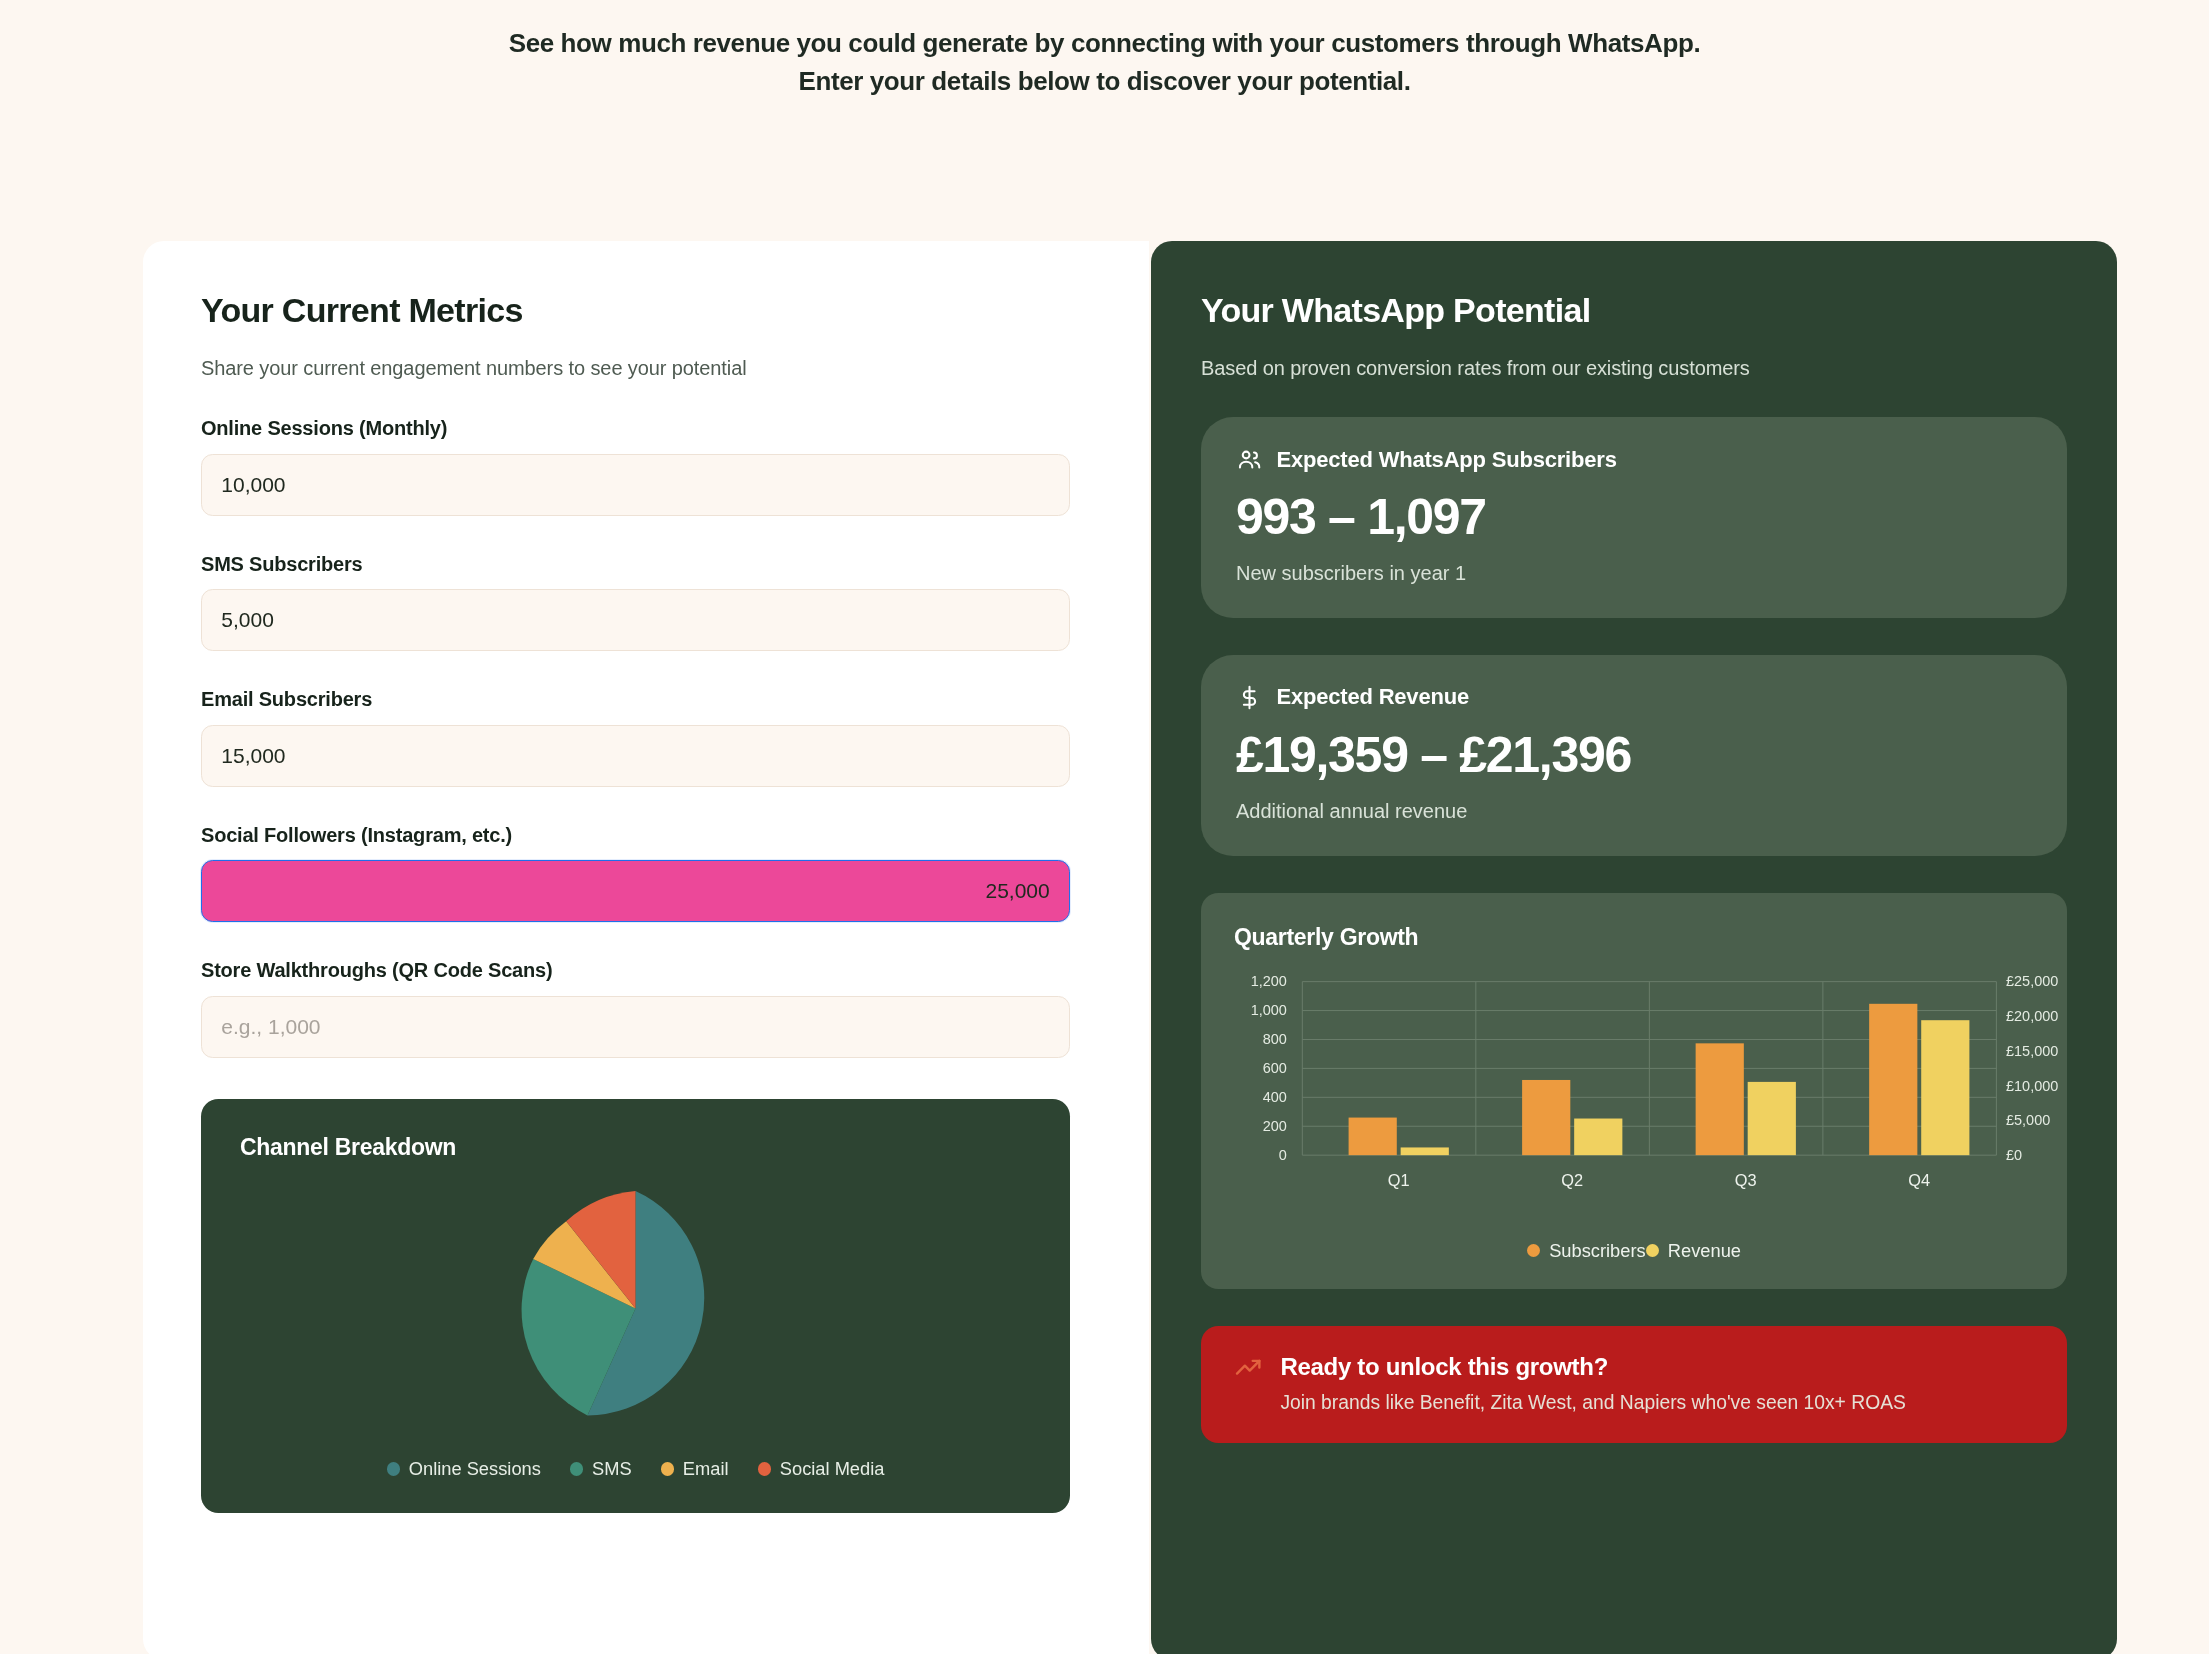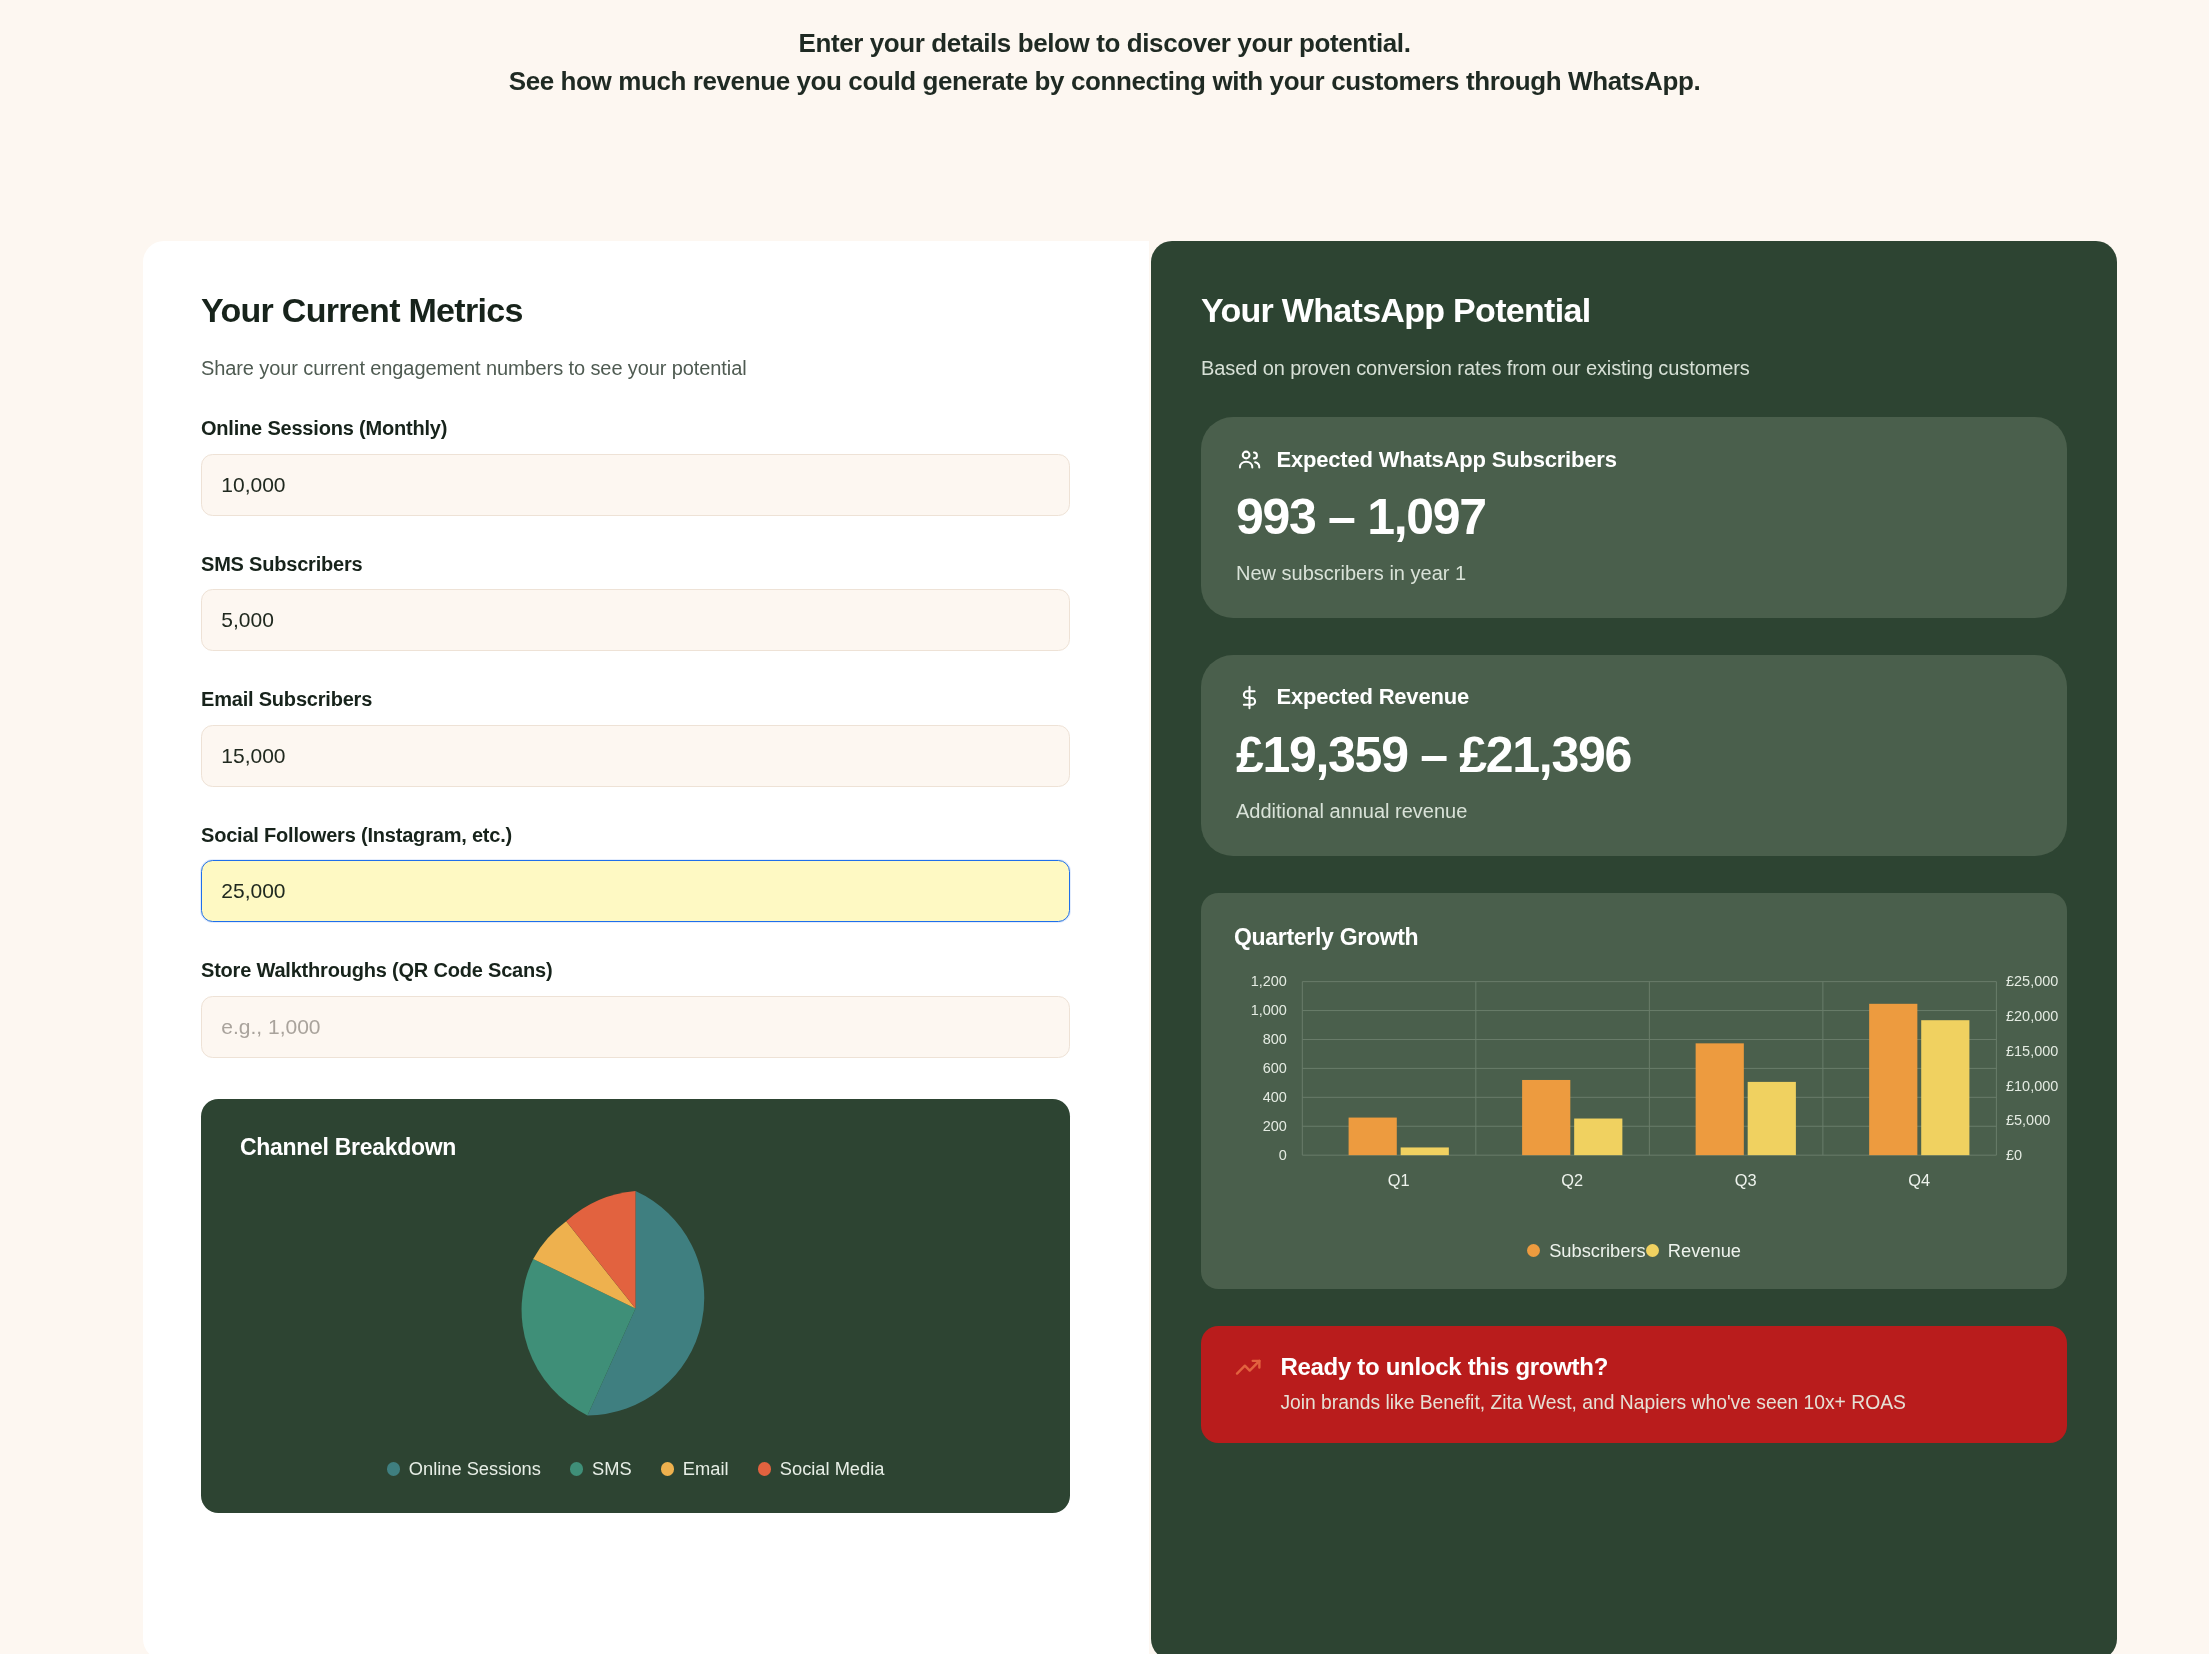--- a/index.html
+++ b/index.html
@@ -90,22 +90,23 @@
     background: #fdf7f1;
     font-size: 21px;
     color: #20291f;
     padding: 0 19.3px;
     font-family: "Liberation Sans", sans-serif;
     outline: none;
   }
   .field input::placeholder { color: #a9a39c; }
   .field input.focused {
     border: 1.9px solid #1f6feb;
-    background: #fef9c3;
+    background: #ec4899;
     box-shadow: 0 0 0 1px rgba(31,111,235,0.12);
+    text-align: right;
   }
 
   
   .channel-card {
     margin-top: 41px;
     width: 869px;
     background: #2d4432;
     border-radius: 17.4px;
     padding: 35px 39px 33px 39px;
   }
@@ -212,22 +213,22 @@
     font-size: 19.3px;
   }
   svg { display: block; }
 </style>
 </head>
 <body>
 
 <div class="page">
 
   <div class="intro">
+    <p>See how much revenue you could generate by connecting with your customers through WhatsApp.</p>
     <p>Enter your details below to discover your potential.</p>
-    <p>See how much revenue you could generate by connecting with your customers through WhatsApp.</p>
   </div>
 
   <div class="panels">
 
     <div class="panel-left">
       <h2 class="panel-title">Your Current Metrics</h2>
       <div class="panel-sub">Share your current engagement numbers to see your potential</div>
 
       <div class="field">
         <label class="field-label">Online Sessions (Monthly)</label>

